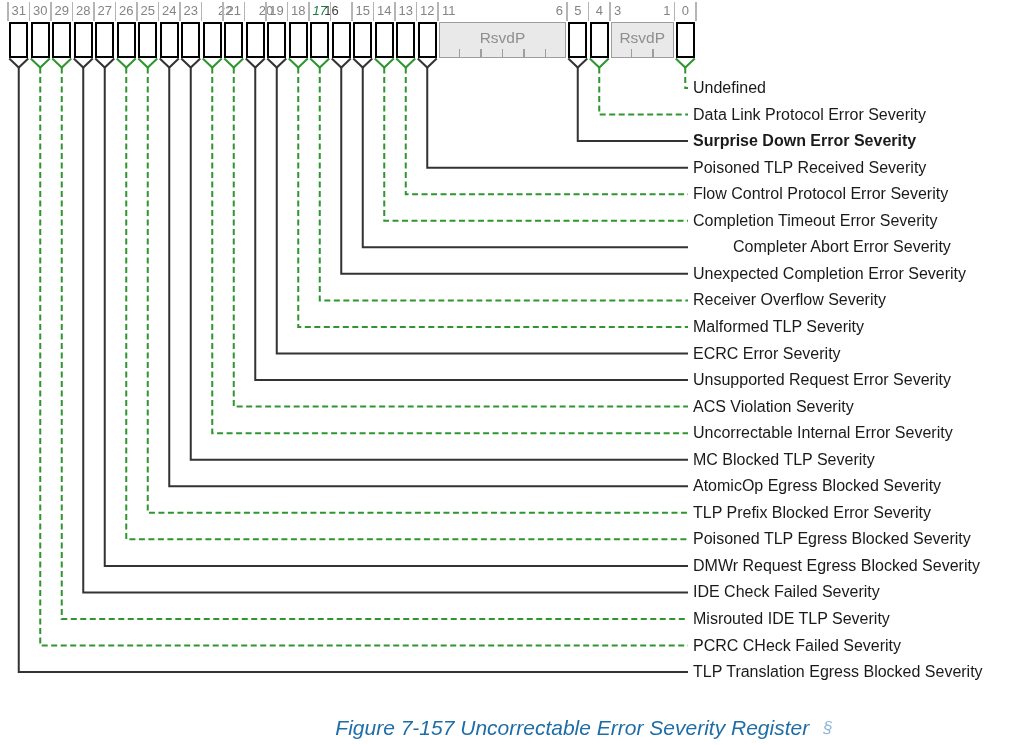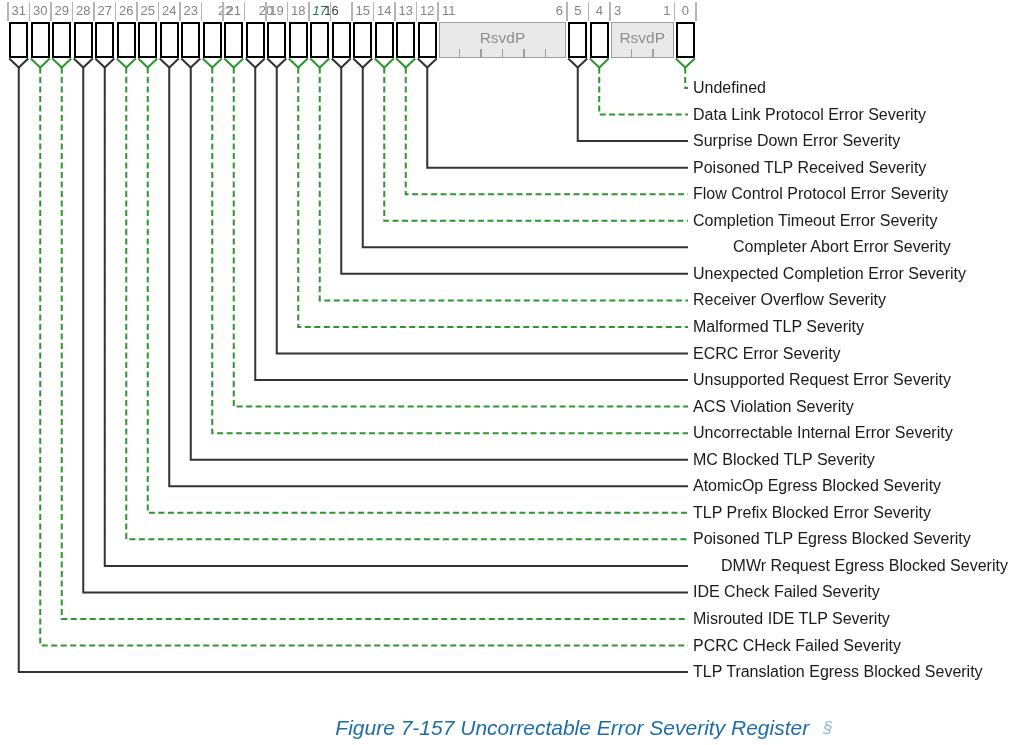--- a/index.html
+++ b/index.html
@@ -151,37 +151,37 @@
       <div class="sep" style="left: 394.25px; background: rgb(181, 181, 181);"></div>
       <div class="sep" style="left: 415.75px; background: rgb(181, 181, 181);"></div>
       <div class="sep" style="left: 437.25px; background: rgb(181, 181, 181);"></div>
       <div class="sep" style="left: 566.25px; background: rgb(181, 181, 181);"></div>
       <div class="sep" style="left: 587.75px; background: rgb(181, 181, 181);"></div>
       <div class="sep" style="left: 609.25px; background: rgb(181, 181, 181);"></div>
       <div class="sep" style="left: 673.75px; background: rgb(181, 181, 181);"></div>
       <div class="sep" style="left: 695.25px; background: rgb(181, 181, 181);"></div>
       <div class="flabel" style="left: 693px; top: 77px; color: rgb(26, 26, 26);">Undefined</div>
       <div class="flabel" style="left: 693px; top: 103.55px; color: rgb(26, 26, 26);">Data Link Protocol Error Severity</div>
-      <div class="flabel" style="left: 693px; top: 130.1px; color: rgb(26, 26, 26);">Surprise Down Error Severity</div>
+      <div class="flabel" style="left: 693px; top: 130.1px; color: rgb(26, 26, 26); font-weight: bold;">Surprise Down Error Severity</div>
       <div class="flabel" style="left: 693px; top: 156.65px; color: rgb(26, 26, 26);">Poisoned TLP Received Severity</div>
       <div class="flabel" style="left: 693px; top: 183.2px; color: rgb(26, 26, 26);">Flow Control Protocol Error Severity</div>
       <div class="flabel" style="left: 693px; top: 209.75px; color: rgb(26, 26, 26);">Completion Timeout Error Severity</div>
       <div class="flabel" style="left: 733px; top: 236.3px; color: rgb(26, 26, 26);">Completer Abort Error Severity</div>
       <div class="flabel" style="left: 693px; top: 262.85px; color: rgb(26, 26, 26);">Unexpected Completion Error Severity</div>
       <div class="flabel" style="left: 693px; top: 289.4px; color: rgb(26, 26, 26);">Receiver Overflow Severity</div>
       <div class="flabel" style="left: 693px; top: 315.95px; color: rgb(26, 26, 26);">Malformed TLP Severity</div>
       <div class="flabel" style="left: 693px; top: 342.5px; color: rgb(26, 26, 26);">ECRC Error Severity</div>
       <div class="flabel" style="left: 693px; top: 369.05px; color: rgb(26, 26, 26);">Unsupported Request Error Severity</div>
       <div class="flabel" style="left: 693px; top: 395.6px; color: rgb(26, 26, 26);">ACS Violation Severity</div>
       <div class="flabel" style="left: 693px; top: 422.15px; color: rgb(26, 26, 26);">Uncorrectable Internal Error Severity</div>
       <div class="flabel" style="left: 693px; top: 448.7px; color: rgb(26, 26, 26);">MC Blocked TLP Severity</div>
       <div class="flabel" style="left: 693px; top: 475.25px; color: rgb(26, 26, 26);">AtomicOp Egress Blocked Severity</div>
       <div class="flabel" style="left: 693px; top: 501.8px; color: rgb(26, 26, 26);">TLP Prefix Blocked Error Severity</div>
       <div class="flabel" style="left: 693px; top: 528.35px; color: rgb(26, 26, 26);">Poisoned TLP Egress Blocked Severity</div>
-      <div class="flabel" style="left: 693px; top: 554.9px; color: rgb(26, 26, 26); margin-left: 28px;">DMWr Request Egress Blocked Severity</div>
+      <div class="flabel" style="left: 693px; top: 554.9px; color: rgb(26, 26, 26);">DMWr Request Egress Blocked Severity</div>
       <div class="flabel" style="left: 693px; top: 581.45px; color: rgb(26, 26, 26);">IDE Check Failed Severity</div>
       <div class="flabel" style="left: 693px; top: 608px; color: rgb(26, 26, 26);">Misrouted IDE TLP Severity</div>
       <div class="flabel" style="left: 693px; top: 634.55px; color: rgb(26, 26, 26);">PCRC CHeck Failed Severity</div>
       <div class="flabel" style="left: 693px; top: 661.1px; color: rgb(26, 26, 26);">TLP Translation Egress Blocked Severity</div>
     </div>
   <div class="caption" style="color: rgb(30, 109, 166);">
     <span>Figure 7-157 Uncorrectable Error Severity Register</span><span class="secmark" style="color: rgb(143, 184, 216);">§</span>
   </div>
 </div>
 

